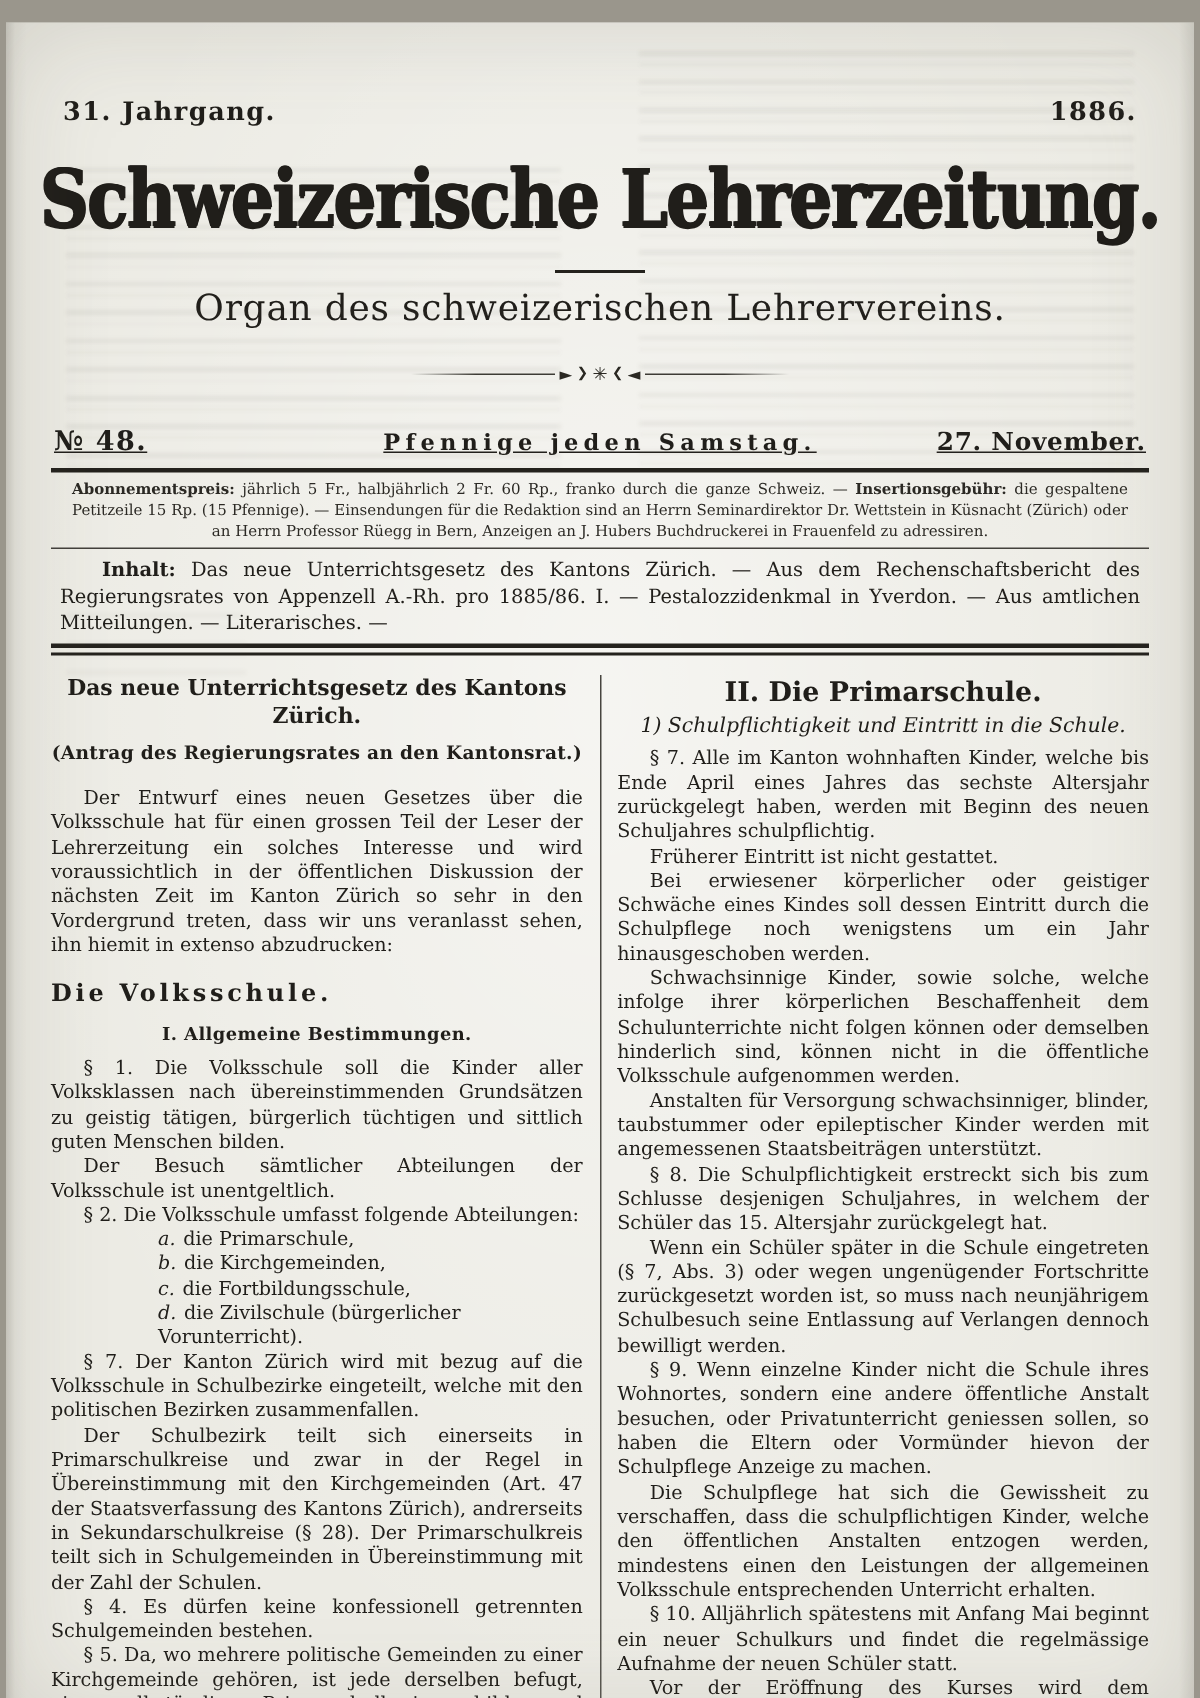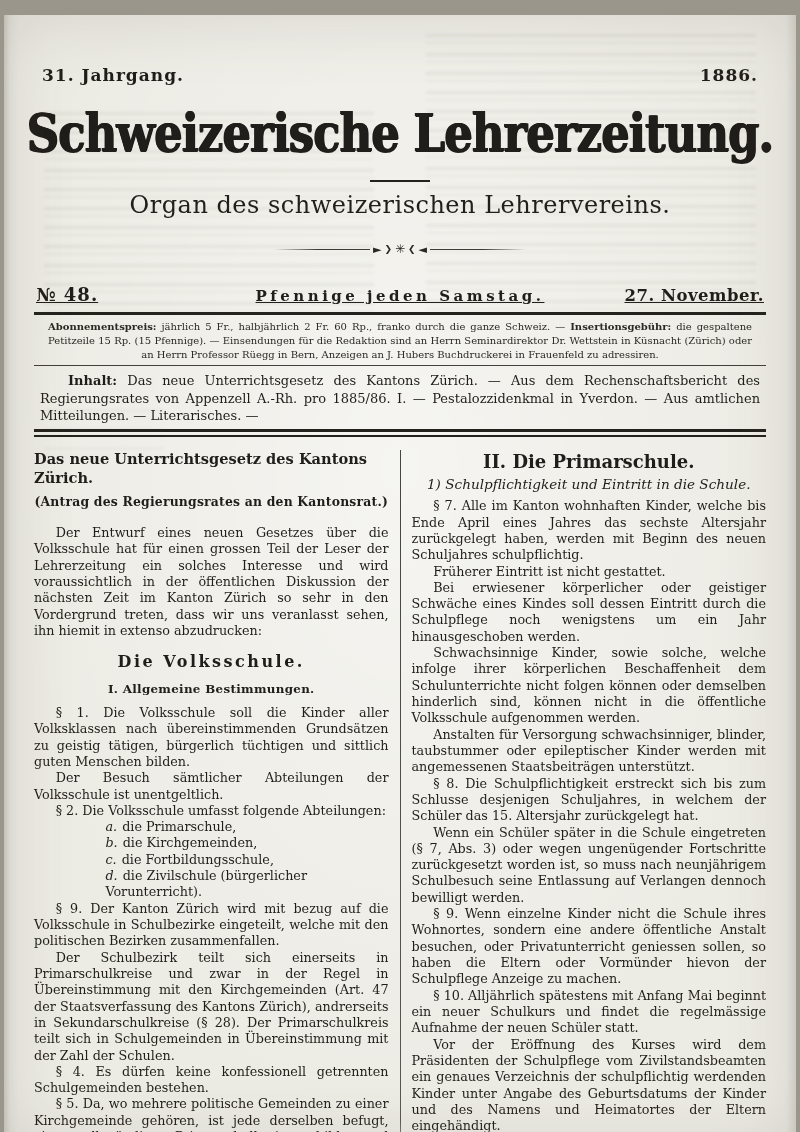--- a/index.html
+++ b/index.html
@@ -110,23 +110,23 @@
   }
   .column-divider{
     flex:0 0 1px;width:1px;
     background:linear-gradient(180deg,rgba(40,38,32,0.85) 0%,rgba(40,38,32,0.75) 92%,rgba(40,38,32,0) 100%);
     margin:0 11px;
   }
   .block{margin:0;}
   .block .letter{font-style:italic;margin-right:0.4em;}
   .block .letter:empty{display:none;}
   .para{text-indent:1.7em;}
-  .article-title{text-align:left;font-weight:bold;font-size:14.6px;margin-bottom:7px;}
+  .article-title{text-align:center;font-weight:bold;font-size:14.6px;margin-bottom:7px;}
   .article-subtitle{text-align:center;font-weight:bold;font-size:12.4px;margin-bottom:15px;letter-spacing:0.2px;}
-  .section-head{text-align:center;font-weight:bold;font-size:16px;letter-spacing:2.5px;margin:13px 0 9px;}
+  .section-head{text-align:left;font-weight:bold;font-size:16px;letter-spacing:2.5px;margin:13px 0 9px;}
   .subsection-head{text-align:center;font-weight:bold;font-size:11.9px;margin-bottom:8px;letter-spacing:0.3px;}
   .chapter-head{text-align:center;font-weight:bold;font-size:18px;margin-bottom:3px;}
   .italic-center{text-align:center;font-style:italic;font-size:13.6px;margin-bottom:5px;}
   .list-item{margin-left:5.6em;text-align:left;}
   b{font-weight:bold;}
 </style>
 </head>
 <body>
 
 <div class="page">
@@ -192,21 +192,21 @@
         <div class="block para"><span class="block-text">§ 2. Die Volksschule umfasst folgende Abteilungen:</span></div>
 
         <div class="block list-item"><span class="letter">a.</span><span class="block-text">die Primarschule,</span></div>
 
         <div class="block list-item"><span class="letter">b.</span><span class="block-text">die Kirchgemeinden,</span></div>
 
         <div class="block list-item"><span class="letter">c.</span><span class="block-text">die Fortbildungsschule,</span></div>
 
         <div class="block list-item"><span class="letter">d.</span><span class="block-text">die Zivilschule (bürgerlicher Vorunterricht).</span></div>
 
-        <div class="block para"><span class="block-text">§ 9. Der Kanton Zürich wird mit bezug auf die Volksschule in Schulbezirke eingeteilt, welche mit den politischen Bezirken zusammenfallen.</span></div>
+        <div class="block para"><span class="block-text">§ 7. Der Kanton Zürich wird mit bezug auf die Volksschule in Schulbezirke eingeteilt, welche mit den politischen Bezirken zusammenfallen.</span></div>
 
         <div class="block para"><span class="block-text">Der Schulbezirk teilt sich einerseits in Primarschulkreise und zwar in der Regel in Übereinstimmung mit den Kirchgemeinden (Art. 47 der Staatsverfassung des Kantons Zürich), andrerseits in Sekundarschulkreise (§ 28). Der Primarschulkreis teilt sich in Schulgemeinden in Übereinstimmung mit der Zahl der Schulen.</span></div>
 
         <div class="block para"><span class="block-text">§ 4. Es dürfen keine konfessionell getrennten Schulgemeinden bestehen.</span></div>
 
         <div class="block para"><span class="block-text">§ 5. Da, wo mehrere politische Gemeinden zu einer Kirchgemeinde gehören, ist jede derselben befugt, einen selbständigen Primarschulkreis zu bilden und eine besondere Schulpflege zu wählen (§ 12 des Gemeindegesetzes).</span></div>
 
       </section>
     <div class="column-divider"></div>
     <section class="column">
@@ -224,20 +224,21 @@
         <div class="block para"><span class="block-text">Schwachsinnige Kinder, sowie solche, welche infolge ihrer körperlichen Beschaffenheit dem Schulunterrichte nicht folgen können oder demselben hinderlich sind, können nicht in die öffentliche Volksschule aufgenommen werden.</span></div>
 
         <div class="block para"><span class="block-text">Anstalten für Versorgung schwachsinniger, blinder, taubstummer oder epileptischer Kinder werden mit angemessenen Staatsbeiträgen unterstützt.</span></div>
 
         <div class="block para"><span class="block-text">§ 8. Die Schulpflichtigkeit erstreckt sich bis zum Schlusse desjenigen Schuljahres, in welchem der Schüler das 15. Altersjahr zurückgelegt hat.</span></div>
 
         <div class="block para"><span class="block-text">Wenn ein Schüler später in die Schule eingetreten (§ 7, Abs. 3) oder wegen ungenügender Fortschritte zurückgesetzt worden ist, so muss nach neunjährigem Schulbesuch seine Entlassung auf Verlangen dennoch bewilligt werden.</span></div>
 
         <div class="block para"><span class="block-text">§ 9. Wenn einzelne Kinder nicht die Schule ihres Wohnortes, sondern eine andere öffentliche Anstalt besuchen, oder Privatunterricht geniessen sollen, so haben die Eltern oder Vormünder hievon der Schulpflege Anzeige zu machen.</span></div>
 
+        <div class="block para"><span class="block-text">Die Schulpflege hat sich die Gewissheit zu verschaffen, dass die schulpflichtigen Kinder, welche den öffentlichen Anstalten entzogen werden, mindestens einen den Leistungen der allgemeinen Volksschule entsprechenden Unterricht erhalten.</span></div>
 
         <div class="block para"><span class="block-text">§ 10. Alljährlich spätestens mit Anfang Mai beginnt ein neuer Schulkurs und findet die regelmässige Aufnahme der neuen Schüler statt.</span></div>
 
         <div class="block para"><span class="block-text">Vor der Eröffnung des Kurses wird dem Präsidenten der Schulpflege vom Zivilstandsbeamten ein genaues Verzeichnis der schulpflichtig werdenden Kinder unter Angabe des Geburtsdatums der Kinder und des Namens und Heimatortes der Eltern eingehändigt.</span></div>
 
       </section>
   </div>
 
 </div>
 

